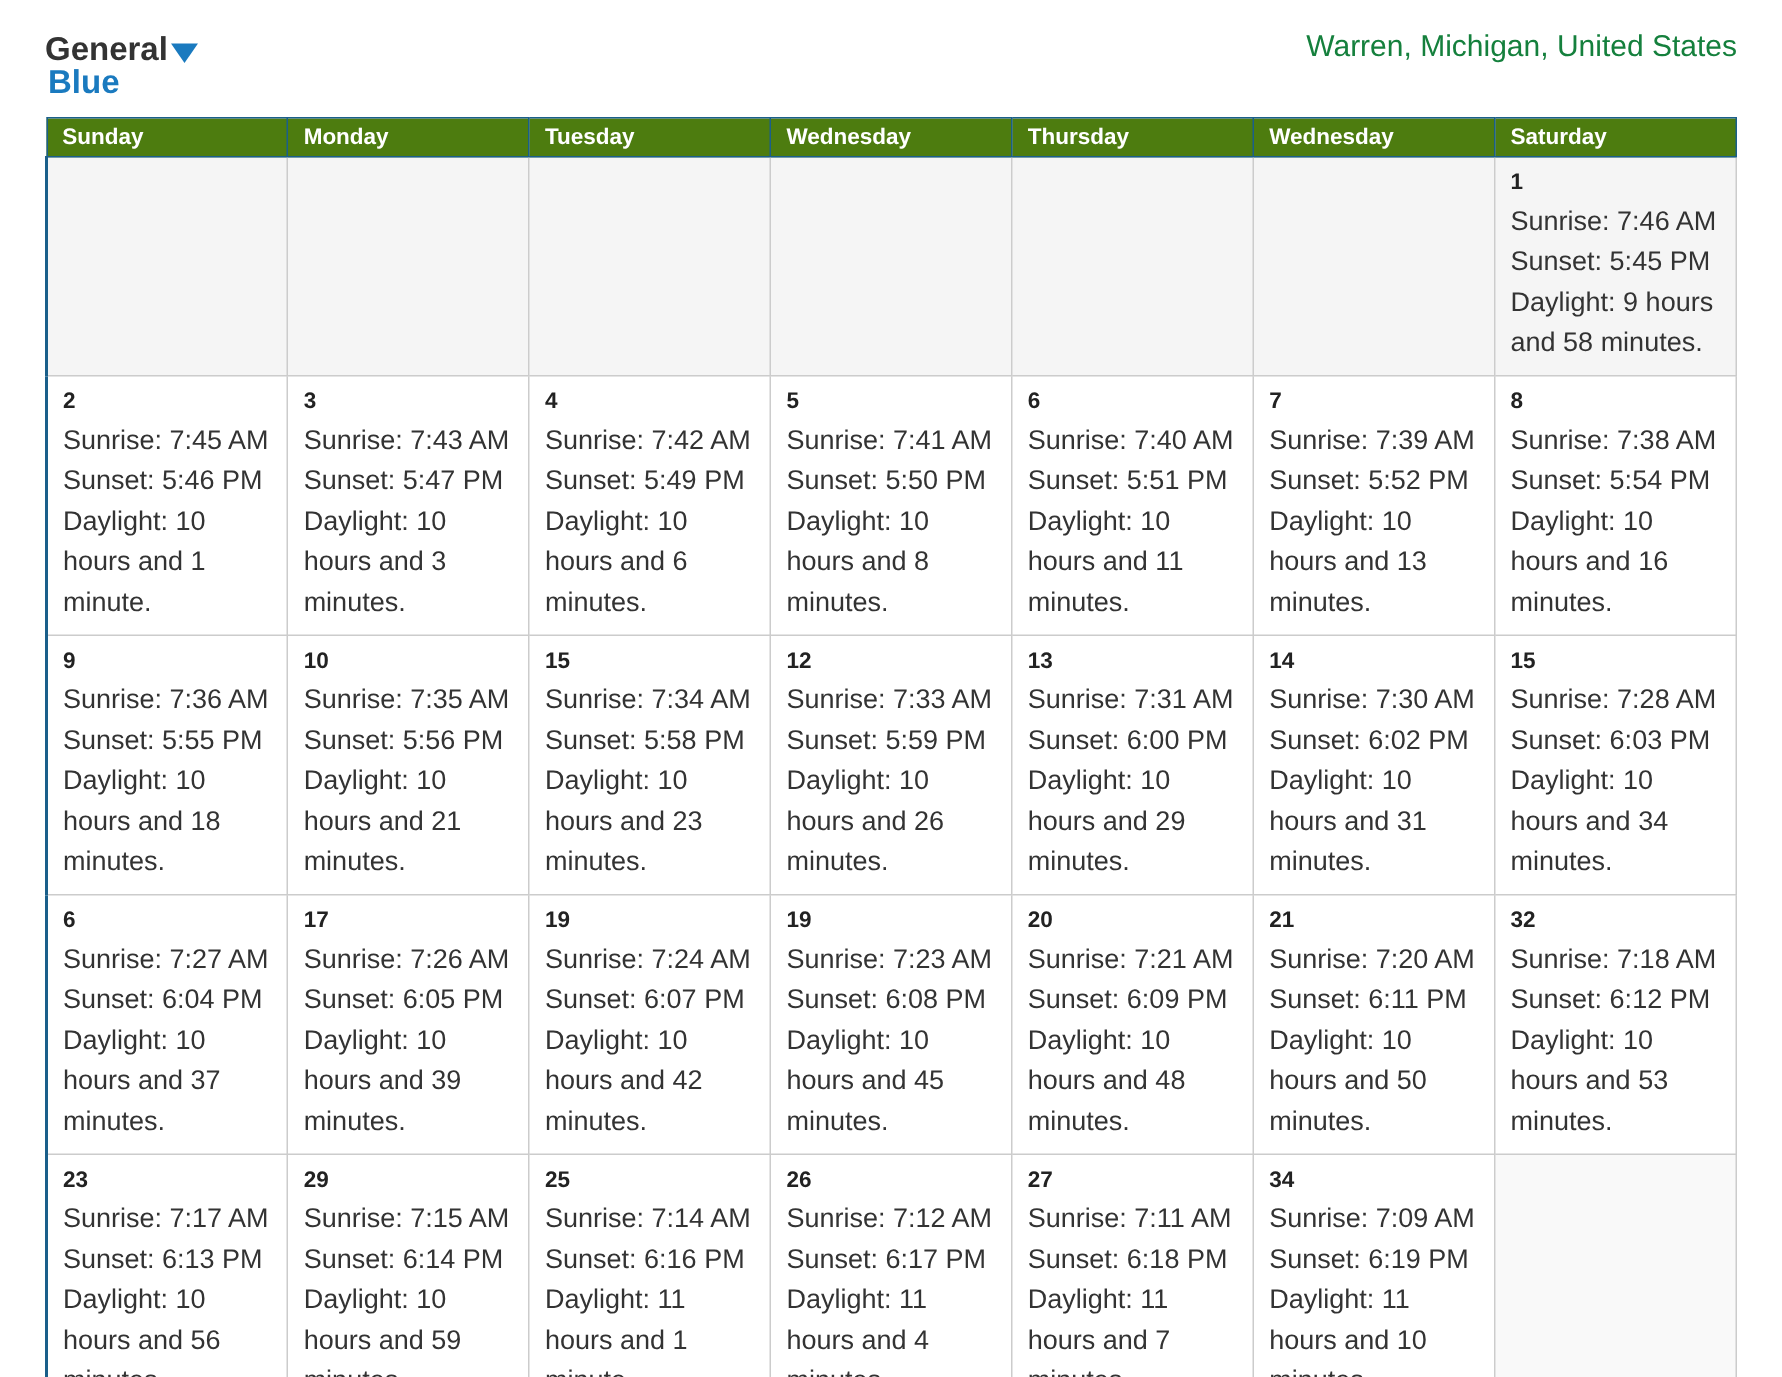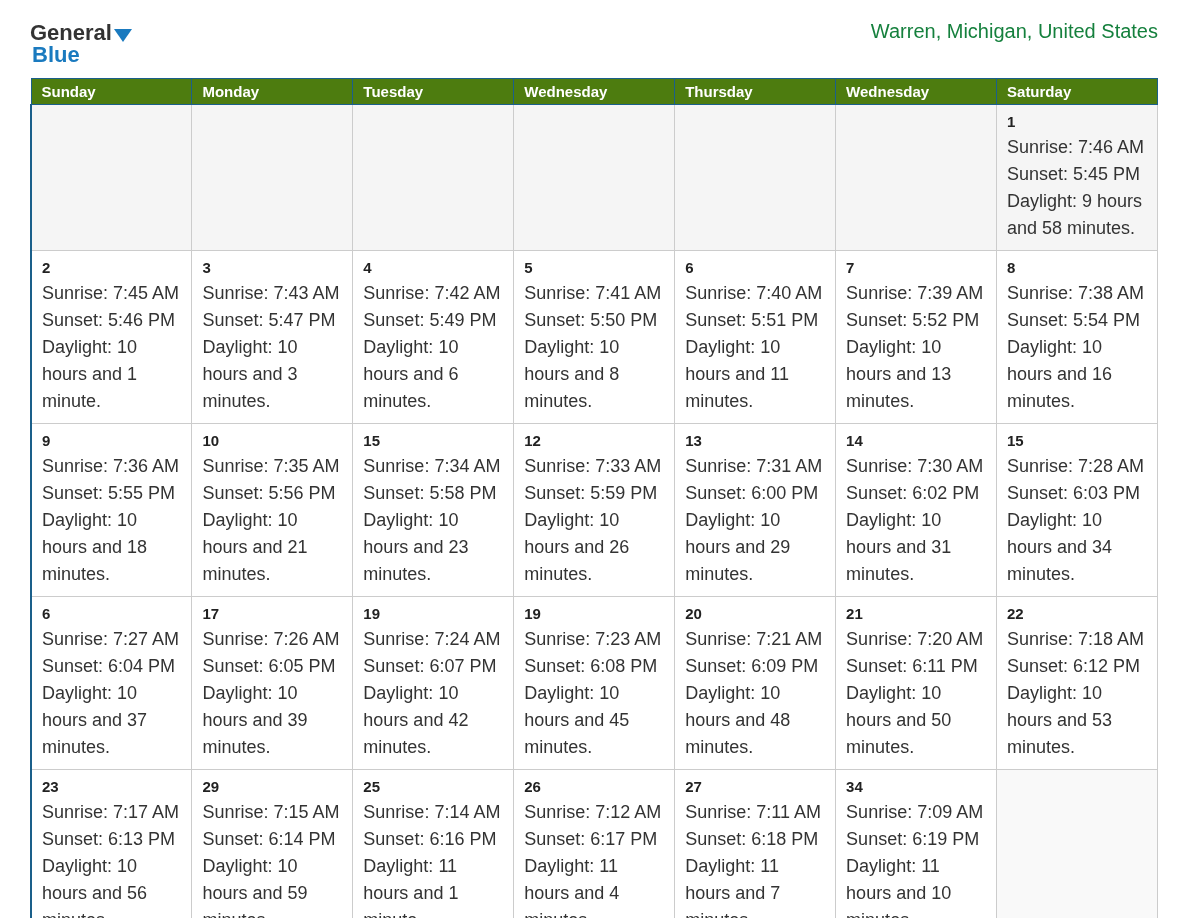--- a/index.html
+++ b/index.html
@@ -256,21 +256,21 @@
           Sunrise: 7:21 AM<br>Sunset: 6:09 PM<br>Daylight: 10 hours and 48 minutes.
         </div>
       </td>
         <td>
         <div class="day-number">21</div>
         <div class="day-info">
           Sunrise: 7:20 AM<br>Sunset: 6:11 PM<br>Daylight: 10 hours and 50 minutes.
         </div>
       </td>
         <td>
-        <div class="day-number">22</div>
+        <div class="day-number">32</div>
         <div class="day-info">
           Sunrise: 7:18 AM<br>Sunset: 6:12 PM<br>Daylight: 10 hours and 53 minutes.
         </div>
       </td>
       </tr>
       <tr>
         <td>
         <div class="day-number">23</div>
         <div class="day-info">
           Sunrise: 7:17 AM<br>Sunset: 6:13 PM<br>Daylight: 10 hours and 56 minutes.

